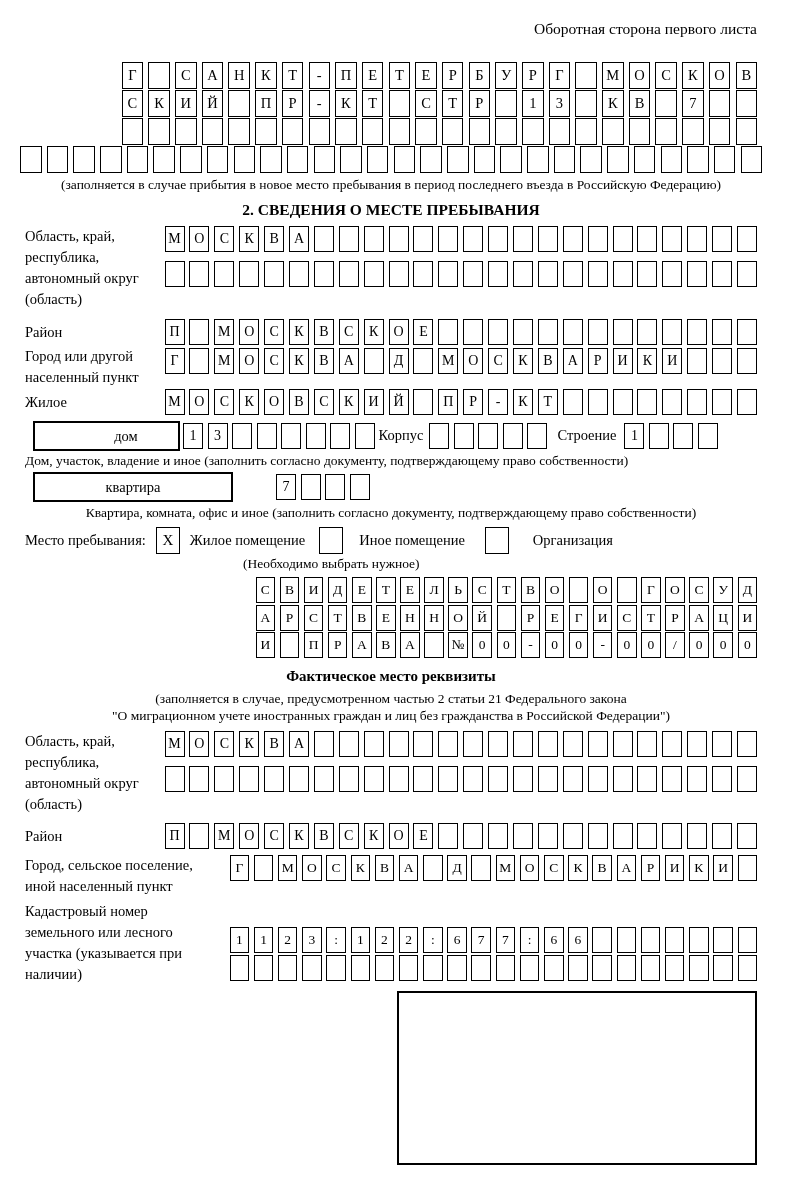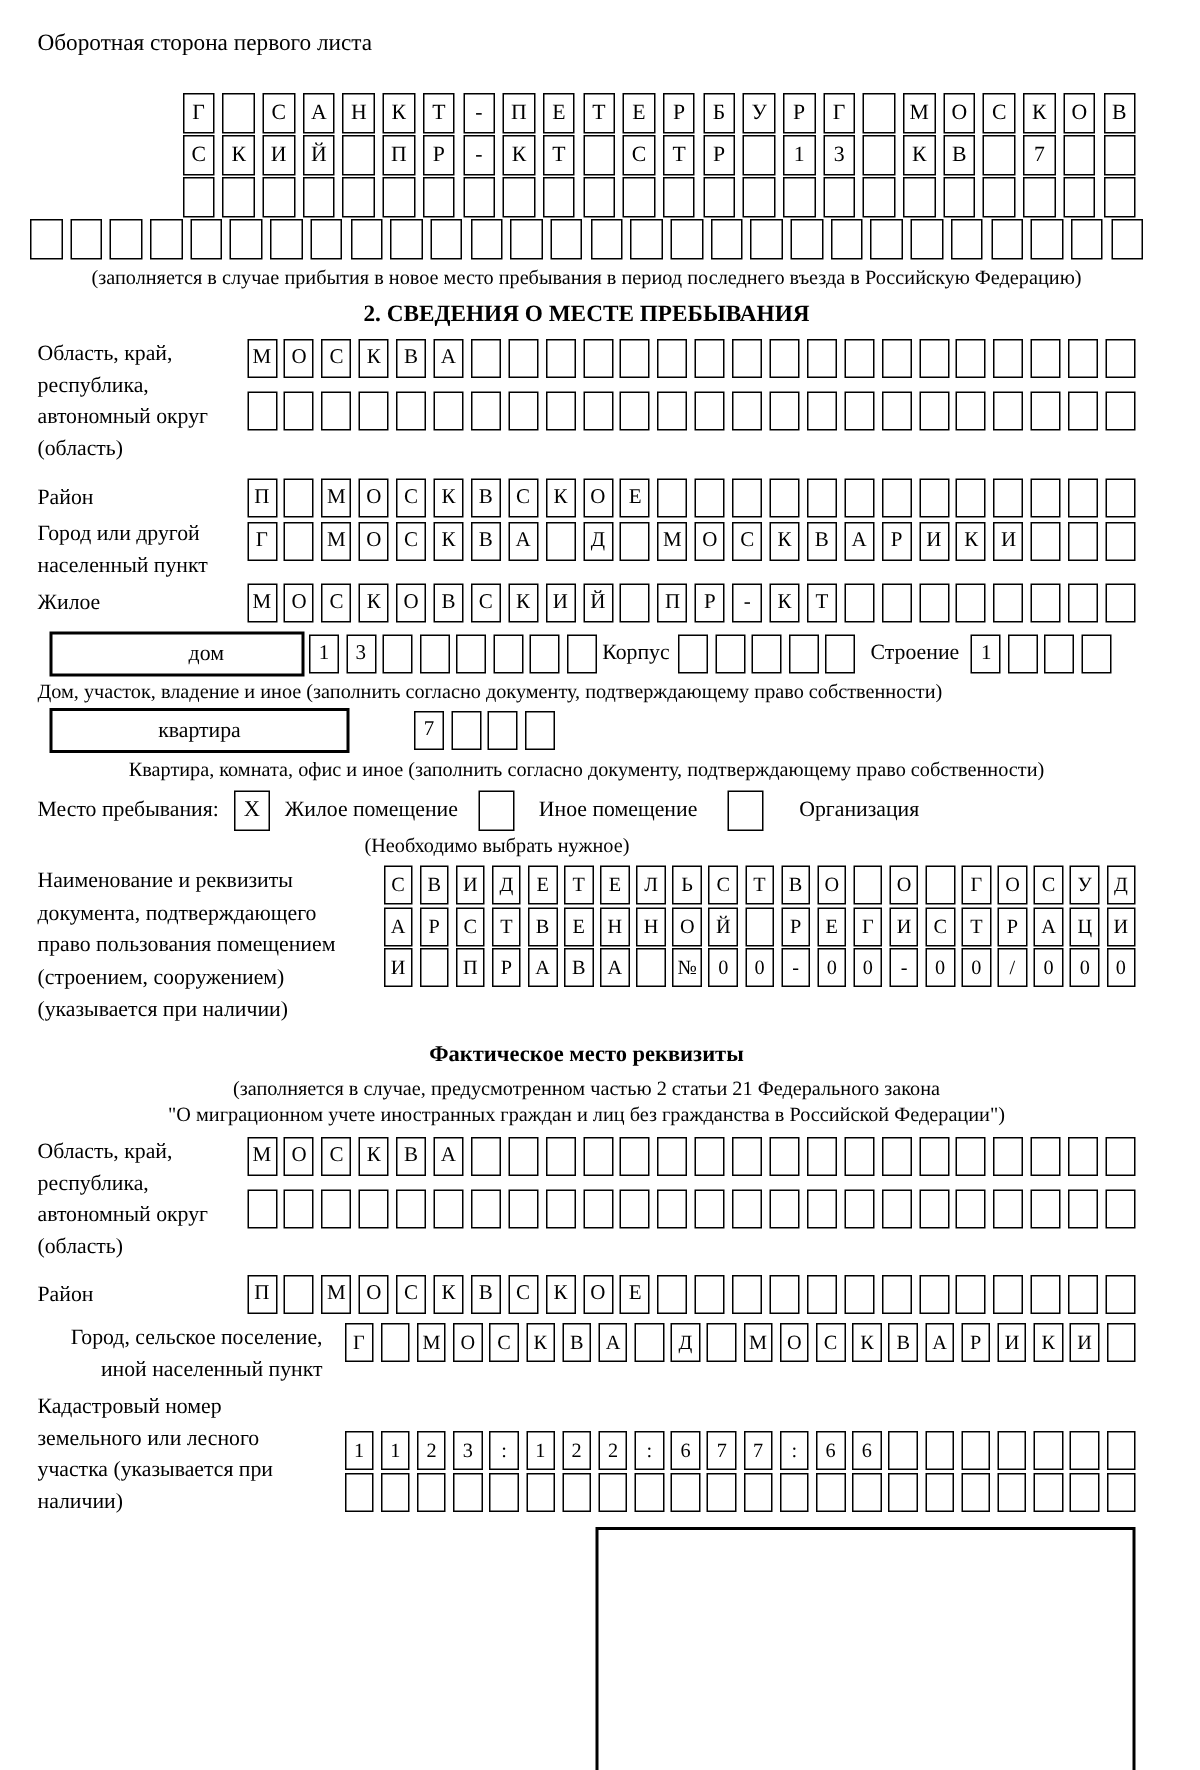--- a/index.html
+++ b/index.html
@@ -4,21 +4,21 @@
 <style>
   * { margin:0; padding:0; box-sizing:border-box; }
   html,body { background:#fff; }
   body {
     width:800px; height:1180px;
     font-family:"Liberation Serif", serif;
     color:#000; position:relative; overflow:hidden;
   }
   .content { padding:0 43px 0 25px; }
 
-  .hdr-note { text-align:left; font-size:15.5px; margin-top:20px; }
+  .hdr-note { text-align:right; font-size:15.5px; margin-top:20px; }
 
   .frow { display:flex; align-items:flex-start; }
   .flabel { font-size:14.5px; line-height:21px; }
   .flabel.vcenter { line-height:26px; }
 
   .cells { display:flex; }
   .cell {
     border:1.5px solid #000; text-align:center;
     font-size:14px; overflow:hidden; flex:0 0 auto;
   }
@@ -314,21 +314,21 @@
         <span class="cell"></span>
         <span class="cell"></span>
         <span class="cell"></span>
         <span class="cell"></span>
         <span class="cell"></span>
         <span class="cell"></span>
       </div>
   </div>
 
   <div class="frow" style="margin-top:6px;">
-    <div class="widebox" style="margin-left:8px; width:170px;padding-left:39px;">дом</div>
+    <div class="widebox" style="margin-left:8px; width:147px;padding-left:39px;">дом</div>
     <div class="cells c-house" style="margin-left:3px; margin-top:2px;">
         <span class="cell">1</span>
         <span class="cell">3</span>
         <span class="cell"></span>
         <span class="cell"></span>
         <span class="cell"></span>
         <span class="cell"></span>
         <span class="cell"></span>
         <span class="cell"></span>
       </div>
@@ -366,21 +366,20 @@
     <div class="chk" style="margin-left:10px;">X</div>
     <div class="chk-label" style="margin-left:10px;">Жилое помещение</div>
     <div class="chk" style="margin-left:14px;"></div>
     <div class="chk-label" style="margin-left:16px;">Иное помещение</div>
     <div class="chk" style="margin-left:20px;"></div>
     <div class="chk-label" style="margin-left:24px;">Организация</div>
   </div>
   <div style="font-size:13.5px; margin-left:218px; margin-top:2px;">(Необходимо выбрать нужное)</div>
 
   <div class="frow" style="margin-top:5px;">
-    <div class="flabel" style="width:225px; line-height:21.5px;">Наименование и реквизиты документа, подтверждающего право пользования помещением (строением, сооружением) (указывается при наличии)</div>
     <div class="stack ml-auto" style="gap:1.5px;">
       <div class="cells c-doc">
           <span class="cell">С</span>
           <span class="cell">В</span>
           <span class="cell">И</span>
           <span class="cell">Д</span>
           <span class="cell">Е</span>
           <span class="cell">Т</span>
           <span class="cell">Е</span>
           <span class="cell">Л</span>
@@ -533,21 +532,21 @@
         <span class="cell"></span>
         <span class="cell"></span>
         <span class="cell"></span>
         <span class="cell"></span>
         <span class="cell"></span>
         <span class="cell"></span>
       </div>
   </div>
 
   <div class="frow" style="margin-top:6px;">
-    <div class="flabel" style="width:190px;text-align:right;">Город, сельское поселение, иной населенный пункт</div>
+    <div class="flabel" style="width:190px;">Город, сельское поселение, иной населенный пункт</div>
     <div class="cells c-fact ml-auto">
         <span class="cell">Г</span>
         <span class="cell"></span>
         <span class="cell">М</span>
         <span class="cell">О</span>
         <span class="cell">С</span>
         <span class="cell">К</span>
         <span class="cell">В</span>
         <span class="cell">А</span>
         <span class="cell"></span>

